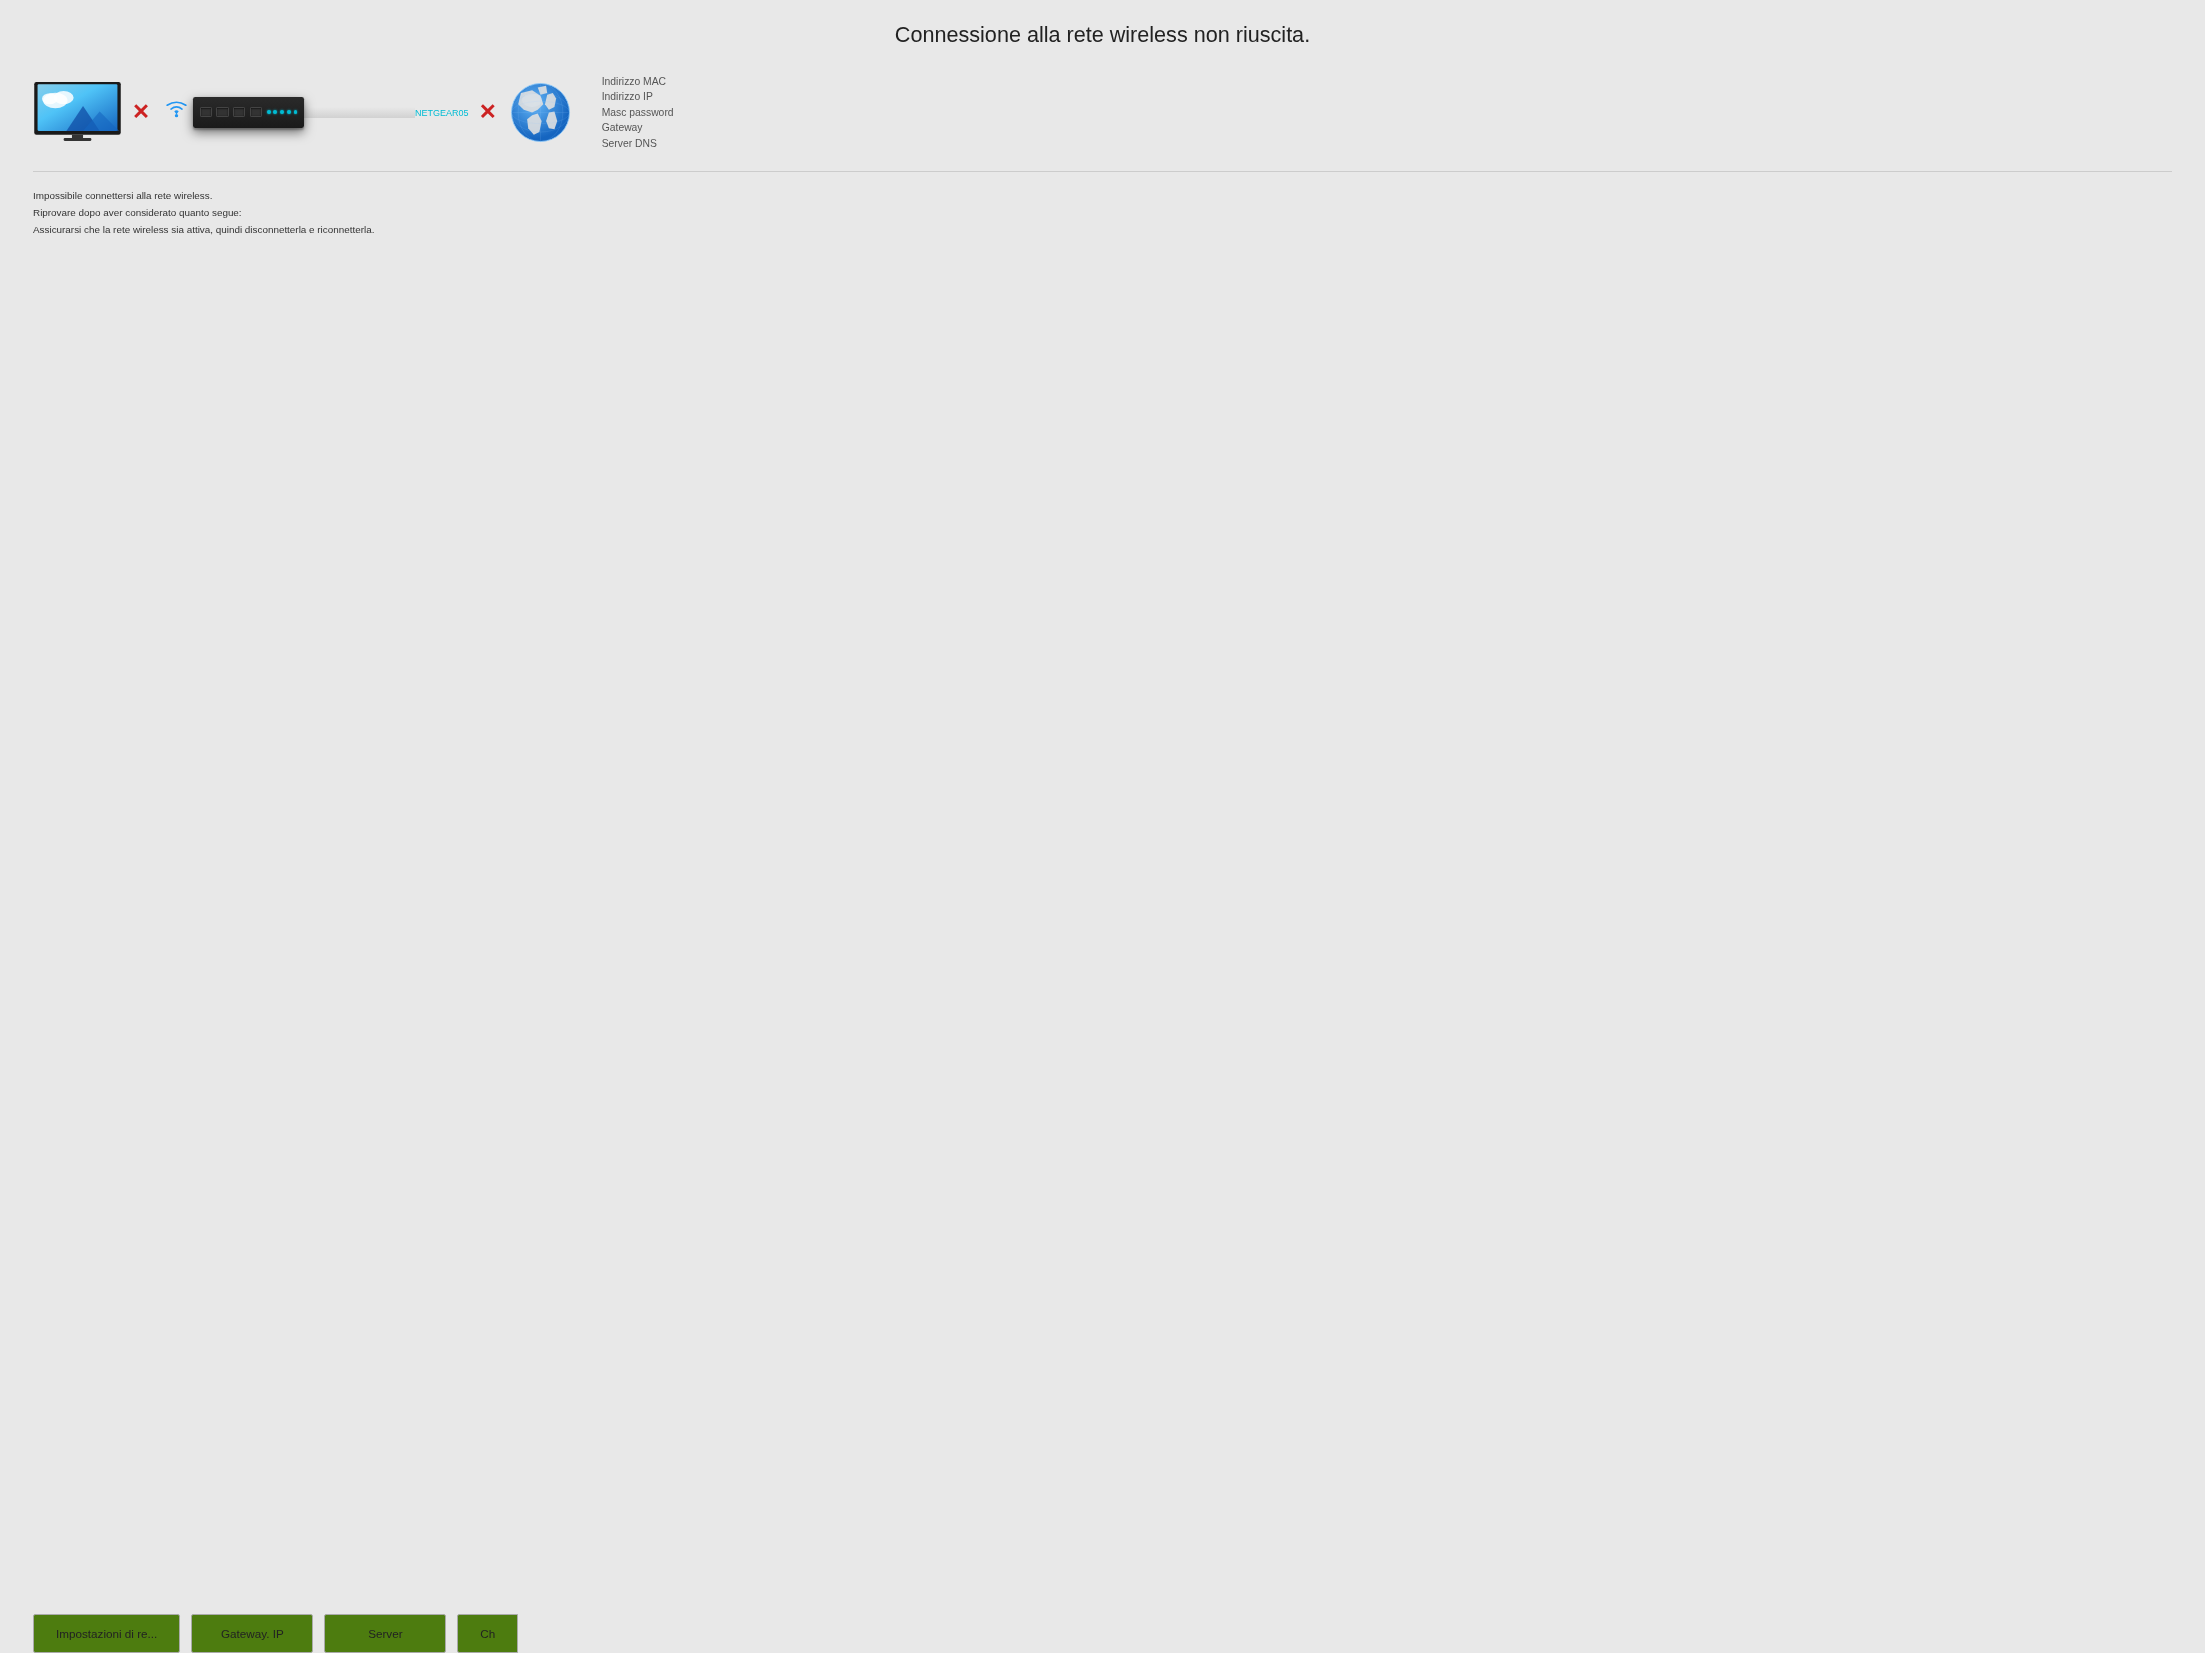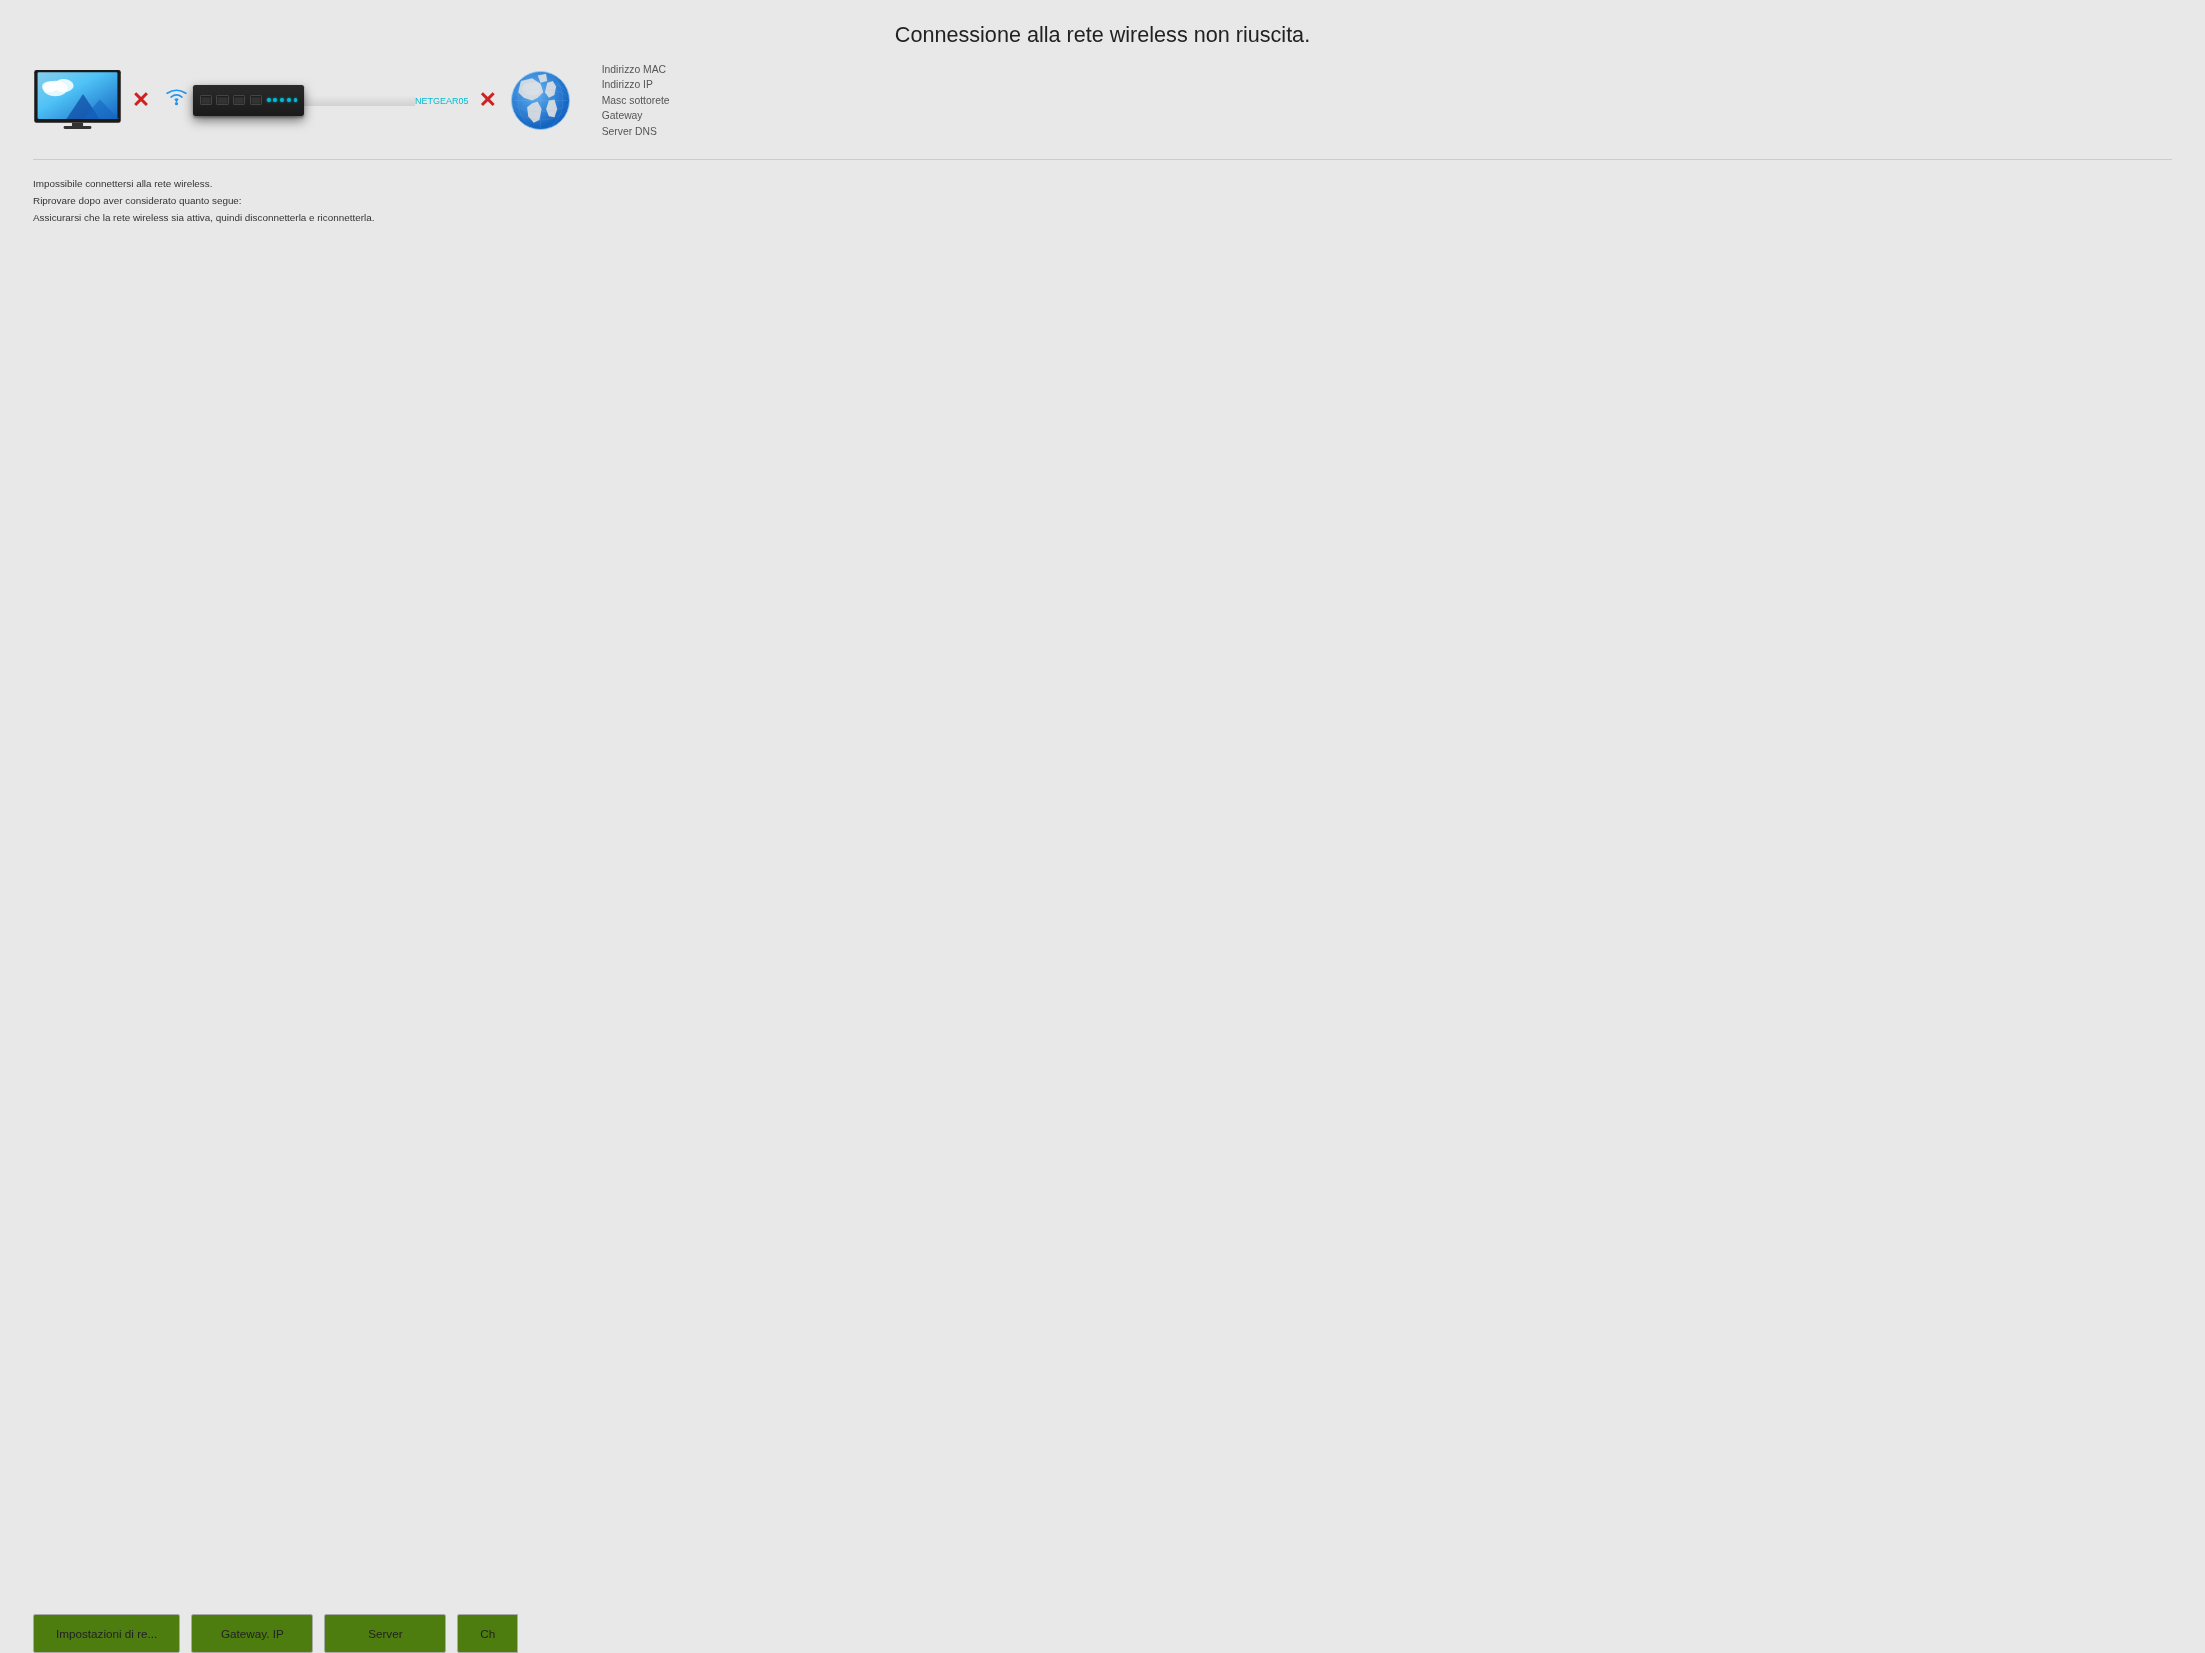--- a/index.html
+++ b/index.html
@@ -13,21 +13,21 @@
       align-items: center;
       padding: 22px 33px 0 33px;
       overflow: hidden;
     }
 
     .page-title {
       font-size: 2.4em;
       font-weight: 300;
       color: #222;
       text-align: center;
-      margin-bottom: 16px;
+      margin-bottom: 28px;
       width: 100%;
     }
 
     .diagram-section {
       display: flex;
       align-items: center;
       justify-content: flex-start;
       width: 100%;
       margin-bottom: 22px;
       gap: 0;
@@ -293,21 +293,21 @@
 
       <circle cx="60" cy="60" r="52" fill="none" stroke="#90CAF9" stroke-width="1.5"></circle>
 
       <ellipse cx="45" cy="38" rx="18" ry="12" fill="rgba(255,255,255,0.15)"></ellipse>
     </svg>
   </div>
 
   <div class="network-info">
     <div class="network-info-item">Indirizzo MAC</div>
     <div class="network-info-item">Indirizzo IP</div>
-    <div class="network-info-item">Masc sottorete</div>
+    <div class="network-info-item">Masc password</div>
     <div class="network-info-item">Gateway</div>
     <div class="network-info-item">Server DNS</div>
   </div>
 
 </div>
 
 <div class="divider"></div>
 
 <div class="message-section">
   <div class="message-line">Impossibile connettersi alla rete wireless.</div>

